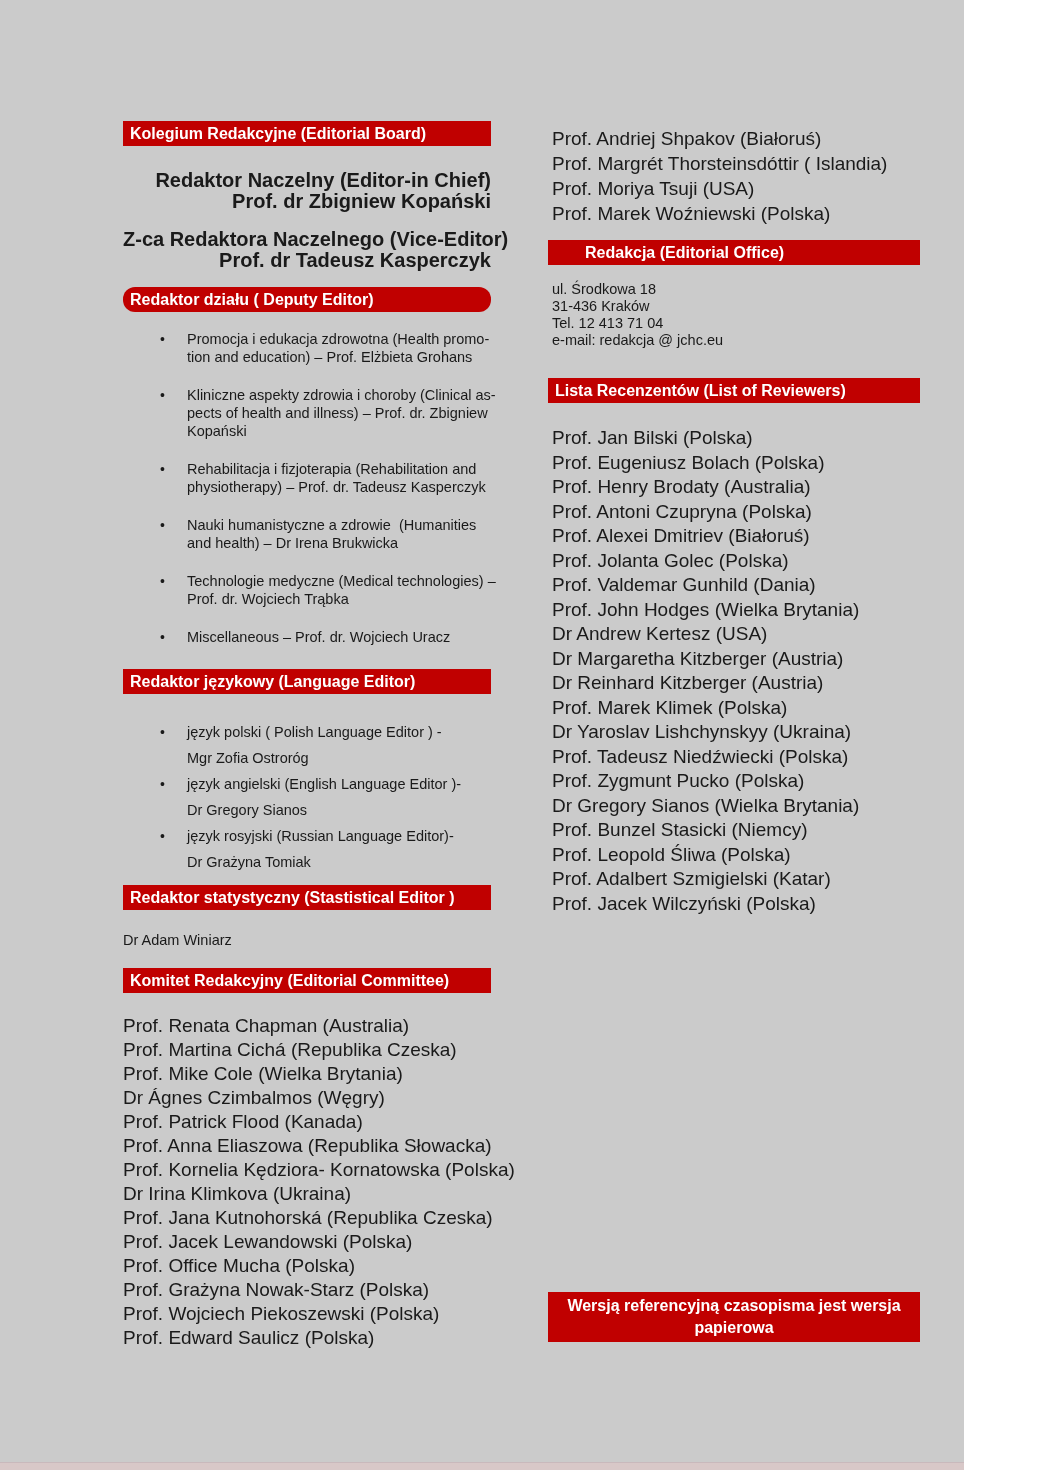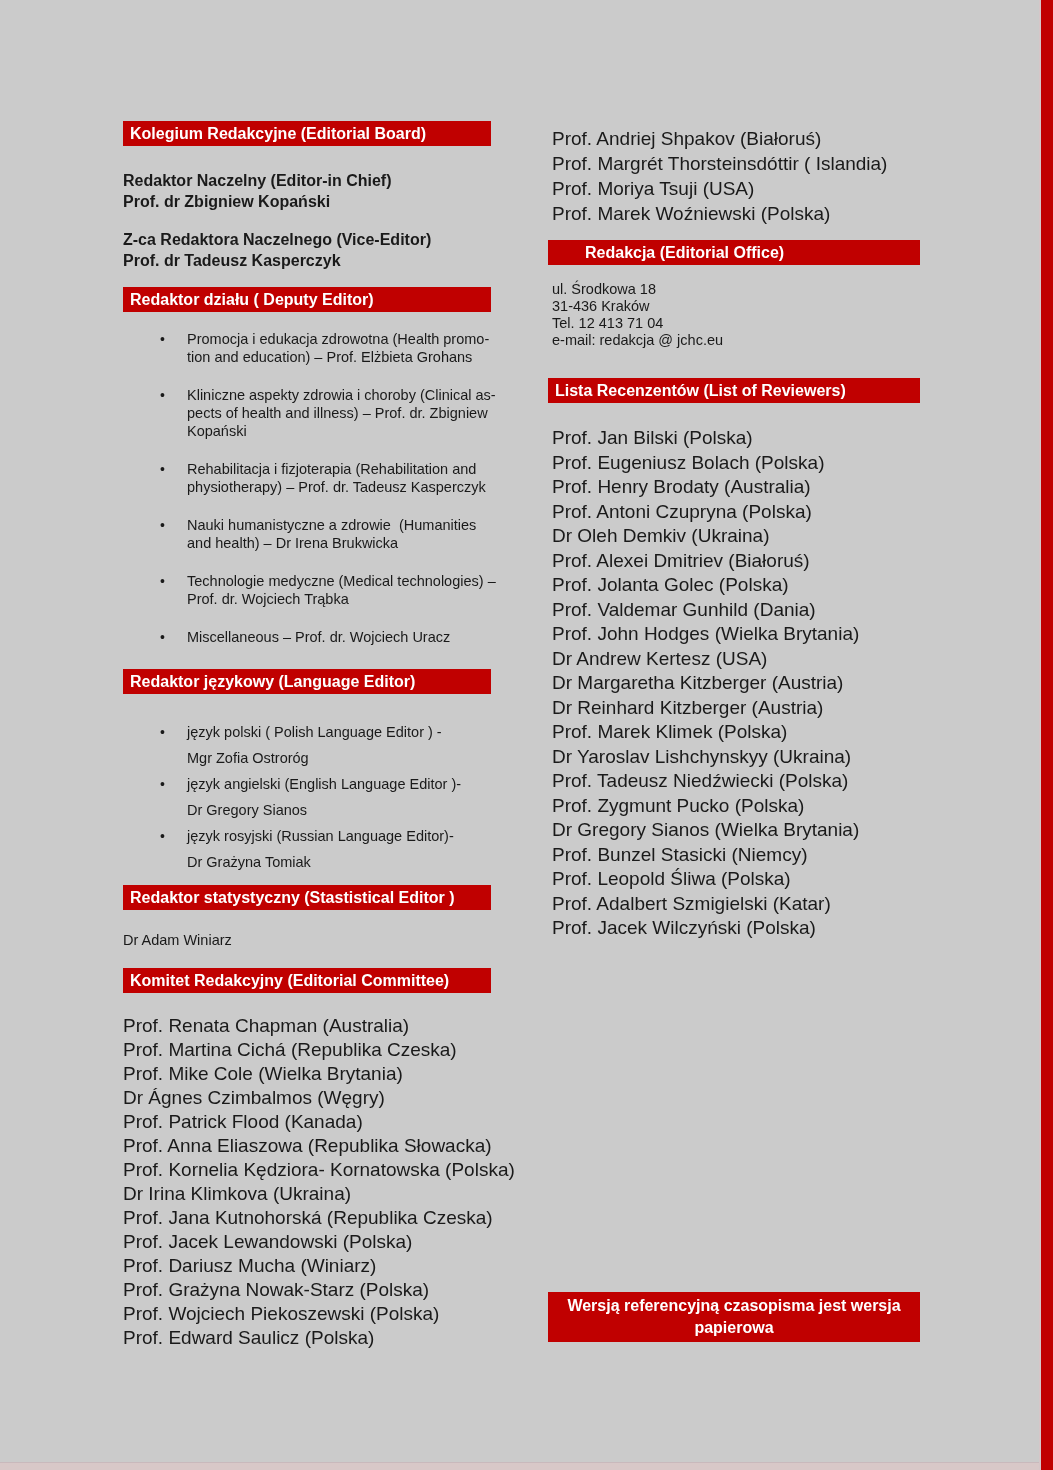--- a/index.html
+++ b/index.html
@@ -1,18 +1,18 @@
 <!DOCTYPE html>
 <html><head>
 <meta charset="utf-8">
 <style>
   html,body{margin:0;padding:0;}
   .page{
     position:relative;
-    width:1053px;height:1470px;
+    width:964px;height:1470px;
     background:#cbcbcb;
     overflow:hidden;
     font-family:"Liberation Sans","DejaVu Sans",sans-serif;
     color:#1a1a1a;
   }
   .right-edge-bar{
     position:absolute;left:1039px;top:0;width:14px;height:1470px;
     background:#c00000;border-left:2px solid #d6c6c8;
   }
   .bottom-edge-bar{
@@ -27,21 +27,21 @@
   .banner{
     background:#c00000;color:#ffffff;
     font-weight:bold;font-size:16px;line-height:19px;
     padding:3px 7px;white-space:nowrap;
   }
   .banner.center{
     white-space:pre-line;text-align:center;line-height:22px;padding:3px 8px;margin-top:36px;
   }
 
   .head-block{
-    font-weight:bold;font-size:16px;line-height:21px;white-space:pre;
+    font-weight:bold;font-size:20px;line-height:21px;white-space:pre;text-align:right;
   }
 
   .bullet-list{font-size:14.5px;}
   .bullet-item{position:relative;padding-left:64px;line-height:18px;margin-bottom:20px;}
   .bullet-item .bullet{position:absolute;left:37px;top:0;font-size:14px;}
   .bullet-text{display:block;white-space:pre;}
 
   .lang-list .bullet-item{line-height:26px;margin-bottom:0;}
   .lang-list .bullet-item .bullet{top:0;}
 
@@ -49,21 +49,21 @@
   .name-list{font-size:19px;}
   .name-list .row{line-height:24px;white-space:nowrap;}
   .name-list.lh25 .row{line-height:25px;}
   .name-list.lh245 .row{line-height:24.5px;}
   .address{font-size:14.5px;line-height:17px;white-space:pre;}
 
   
   .pos-b1{top:121px;}
   .pos-chief{top:170px;}
   .pos-vice{top:229px;}
-  .pos-b2{top:287px;}
+  .pos-b2{top:287px;border-radius:12px;}
   .pos-deputy{top:330px;}
   .pos-b3{top:669px;}
   .pos-lang{top:719px;}
   .pos-b4{top:885px;}
   .pos-winiarz{top:931px;}
   .pos-b5{top:968px;}
   .pos-committee{top:1014px;}
 
   
   .pos-names{top:126px;padding-left:4px;}
@@ -156,21 +156,21 @@
         <div class="row">Prof. Renata Chapman (Australia)</div>
         <div class="row">Prof. Martina Cichá (Republika Czeska)</div>
         <div class="row">Prof. Mike Cole (Wielka Brytania)</div>
         <div class="row">Dr Ágnes Czimbalmos (Węgry)</div>
         <div class="row">Prof. Patrick Flood (Kanada)</div>
         <div class="row">Prof. Anna Eliaszowa (Republika Słowacka)</div>
         <div class="row">Prof. Kornelia Kędziora- Kornatowska (Polska)</div>
         <div class="row">Dr Irina Klimkova (Ukraina)</div>
         <div class="row">Prof. Jana Kutnohorská (Republika Czeska)</div>
         <div class="row">Prof. Jacek Lewandowski  (Polska)</div>
-        <div class="row">Prof. Dariusz Mucha (Winiarz)</div>
+        <div class="row">Prof. Office Mucha (Polska)</div>
         <div class="row">Prof. Grażyna Nowak-Starz (Polska)</div>
         <div class="row">Prof. Wojciech Piekoszewski (Polska)</div>
         <div class="row">Prof. Edward Saulicz (Polska)</div>
       </div>
   </div>
 
   <div class="col col-right">
 
     <div class="abs name-list lh25 pos-names">
         <div class="row">Prof. Andriej Shpakov (Białoruś)</div>
@@ -186,21 +186,20 @@
 Tel. 12 413 71 04
 e-mail: redakcja @ jchc.eu</div>
 
     <div class="abs banner pos-lista">Lista Recenzentów (List of Reviewers)</div>
 
     <div class="abs name-list lh245 pos-reviewers">
         <div class="row">Prof. Jan Bilski (Polska)</div>
         <div class="row">Prof. Eugeniusz Bolach (Polska)</div>
         <div class="row">Prof. Henry Brodaty (Australia)</div>
         <div class="row">Prof. Antoni Czupryna (Polska)</div>
-        <div class="row">Dr Oleh Demkiv (Ukraina)</div>
         <div class="row">Prof. Alexei Dmitriev (Białoruś)</div>
         <div class="row">Prof. Jolanta Golec (Polska)</div>
         <div class="row">Prof. Valdemar Gunhild (Dania)</div>
         <div class="row">Prof. John Hodges (Wielka Brytania)</div>
         <div class="row">Dr Andrew Kertesz (USA)</div>
         <div class="row">Dr Margaretha Kitzberger (Austria)</div>
         <div class="row">Dr Reinhard Kitzberger (Austria)</div>
         <div class="row">Prof. Marek Klimek (Polska)</div>
         <div class="row">Dr Yaroslav Lishchynskyy (Ukraina)</div>
         <div class="row">Prof. Tadeusz Niedźwiecki (Polska)</div>

